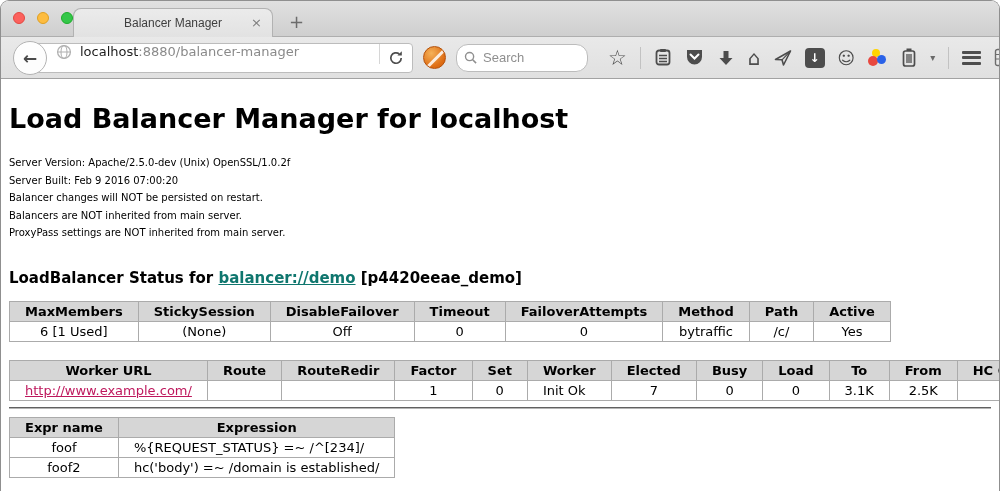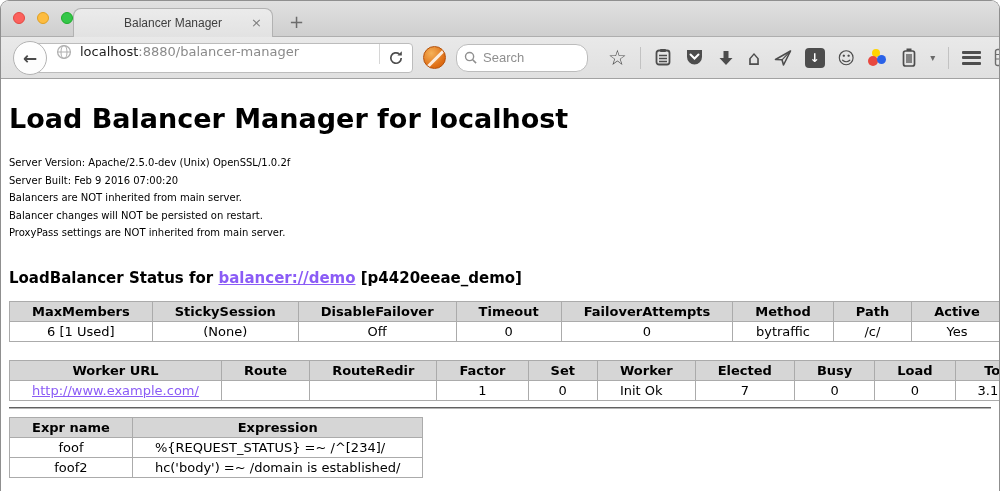--- a/index.html
+++ b/index.html
@@ -46,24 +46,24 @@
   .dots .d-r { width:10px; height:10px; background:#e8483f; left:0; top:8px; }
   .dots .d-b { width:9px; height:9px; background:#2a62e8; left:9px; top:7px; }
   .burger { width:19px; height:14px; display:flex; flex-direction:column; justify-content:space-between; }
   .burger i { height:3px; background:#4d4d4d; border-radius:1px; display:block; }
 
   
   .content { flex:1; background:#fff; padding:8px; overflow:hidden; color:#000; }
   h1.page-title { font-size:27px; font-weight:bold; margin:16px 0 20px 0; letter-spacing:0; }
   .server-info div { font-size:10px; line-height:17.5px; }
   h3.lb-heading { font-size:15px; font-weight:bold; margin:27px 0 14px 0; }
-  h3.lb-heading a { color:#8b5cf6; }
-  a { color:#8b5cf6; text-decoration:underline; }
+  h3.lb-heading a { color:#0f766e; }
+  a { color:#be185d; text-decoration:underline; }
   table { border-collapse:collapse; font-size:13px; border:1px solid #8f8f8f; }
-  th, td { border:1px solid #ababab; padding:2px 22px; height:20px; white-space:nowrap; text-align:center; }
+  th, td { border:1px solid #ababab; padding:2px 15px; height:20px; white-space:nowrap; text-align:center; }
   th { background:#d6d6d6; font-weight:bold; }
   td.left, th.left-pad { text-align:left; }
   .t1 { margin-bottom:18px; }
   .t2 { margin-bottom:6px; }
   hr.rule { border:0; border-top:2px groove #b5b5b5; margin:5px 0 8px 0; }
   .t3 { margin-bottom:8px; }
   .t3 .cap { text-align:center; }
   svg { display:block; }
 </style>
 </head>
@@ -184,22 +184,22 @@
       </span>
     </div>
   </div>
 
   <div class="content">
     <h1 class="page-title">Load Balancer Manager for localhost</h1>
 
     <div class="server-info">
       <div>Server Version: Apache/2.5.0-dev (Unix) OpenSSL/1.0.2f</div>
       <div>Server Built: Feb 9 2016 07:00:20</div>
+      <div>Balancer changes will NOT be persisted on restart.</div>
       <div>Balancers are NOT inherited from main server.</div>
-      <div>Balancer changes will NOT be persisted on restart.</div>
       <div>ProxyPass settings are NOT inherited from main server.</div>
     </div>
 
     <h3 class="lb-heading"><span>LoadBalancer Status for </span><a href="#">balancer://demo</a><span> [p4420eeae_demo]</span></h3>
 
     <table class="t1">
       <tbody>
           <tr>
         <th>MaxMembers</th>
         <th>StickySession</th>

